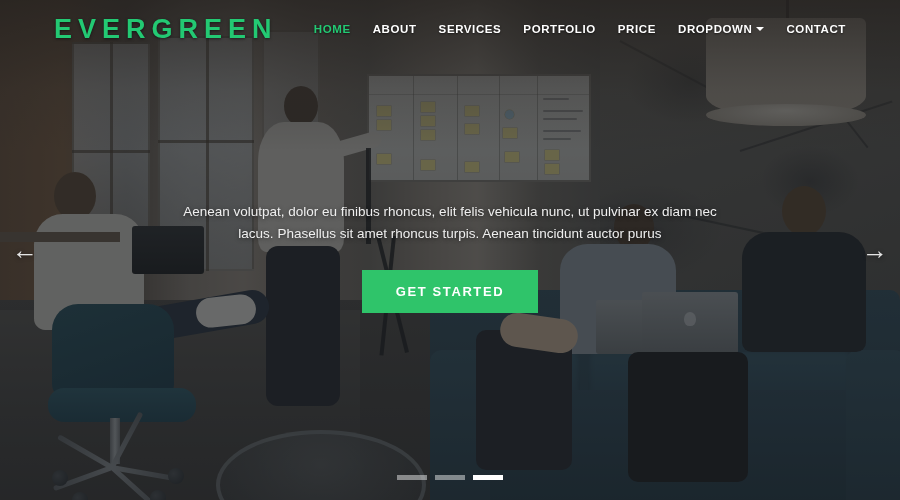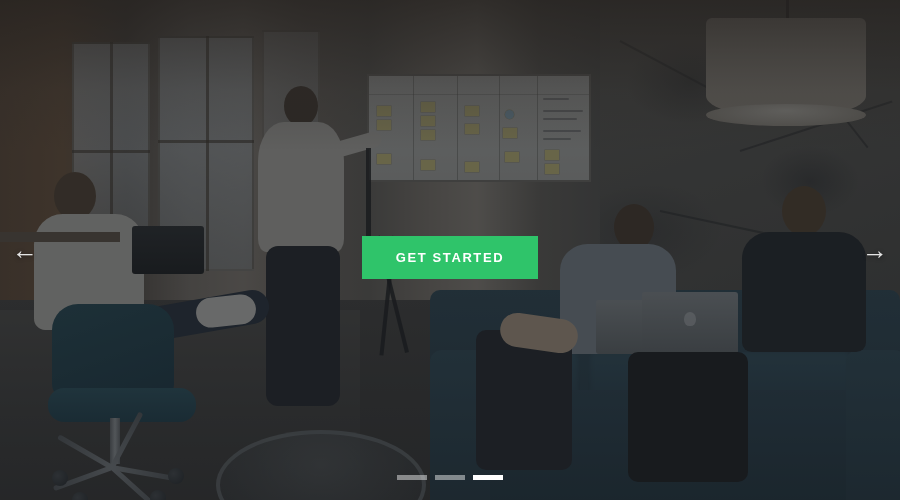--- a/index.html
+++ b/index.html
@@ -386,22 +386,53 @@
     <div class="laptop-logo" style="left:684px;top:312px;"></div>
     <div class="person" style="left:628px;top:352px;width:120px;height:130px;background:#16181c;border-radius:10px;"></div>
     <div class="person" style="left:476px;top:330px;width:96px;height:140px;background:#20242b;border-radius:10px;"></div>
     <div class="limb" style="left:500px;top:316px;width:78px;height:34px;background:#cdb49a;transform:rotate(8deg);"></div>
 
     <div class="photo-ceiling"></div>
   </div>
 
   <div class="overlay"></div>
 
+  <nav class="navbar">
+    <div class="logo">EVERGREEN</div>
+    <ul class="nav-links">
+      <li>
+        <a class="nav-link active" href="#">HOME</a>
+      </li>
+      <li>
+        <a class="nav-link" href="#">ABOUT</a>
+      </li>
+      <li>
+        <a class="nav-link" href="#">SERVICES</a>
+      </li>
+      <li>
+        <a class="nav-link" href="#">PORTFOLIO</a>
+      </li>
+      <li>
+        <a class="nav-link" href="#">PRICE</a>
+      </li>
+      <li>
+        <a class="nav-link" href="#">DROPDOWN</a>
+        <span class="caret"></span>
+      </li>
+      <li>
+        <a class="nav-link" href="#">CONTACT</a>
+      </li>
+    </ul>
+  </nav>
 
   <div class="hero-content">
+    <p class="hero-sub">
+      <span>Aenean volutpat, dolor eu finibus rhoncus, elit felis vehicula nunc, ut pulvinar ex diam nec lacus.</span>
+      <span>Phasellus sit amet rhoncus turpis. Aenean tincidunt auctor purus</span>
+    </p>
     <button class="cta">GET STARTED</button>
   </div>
 
   <div class="slider-arrow arrow-prev">←</div>
   <div class="slider-arrow arrow-next">→</div>
 
   <div class="indicators">
     <div class="indicator"></div>
     <div class="indicator"></div>
     <div class="indicator active"></div>

